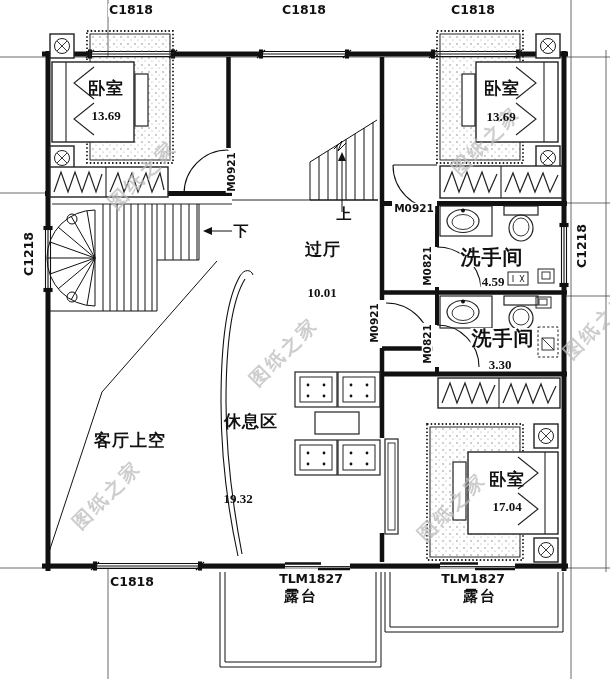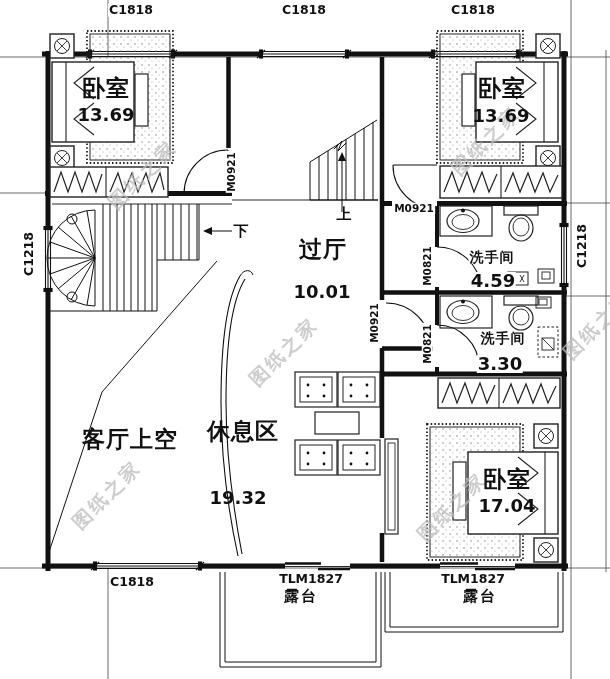--- a/index.html
+++ b/index.html
@@ -3,23 +3,23 @@
 <meta charset="utf-8">
 <style>
   html,body{margin:0;padding:0;background:#ffffff;}
   #plan{position:relative;width:610px;height:679px;background:#fff;overflow:hidden;
         font-family:"DejaVu Sans",sans-serif;color:#111;}
   #plan svg{position:absolute;left:0;top:0;}
   .lbl{position:absolute;transform:translate(-50%,-50%);white-space:nowrap;
        color:#111;font-weight:bold;line-height:1;}
   .v{transform:translate(-50%,-50%) rotate(-90deg);}
   .tag{background:#fff;padding:0 1px;}
-  .room{font-size:23px;letter-spacing:1px;}
-  .room-s{font-size:14px;letter-spacing:1px;}
-  .area{font-size:18px;}
+  .room{font-size:17px;letter-spacing:1px;}
+  .room-s{font-size:20px;letter-spacing:1px;}
+  .area{font-size:13px;font-family:Liberation Serif, serif;}
   .win{font-size:12.5px;}
   .door{font-size:10.5px;}
   .stairlbl{font-size:15px;}
   .terr{font-size:15px;letter-spacing:2px;}
   .wm{position:absolute;transform:translate(-50%,-50%) rotate(-45deg);
       font-size:19px;font-weight:bold;letter-spacing:3px;color:#bdbdbd;
       opacity:.75;white-space:nowrap;}
 </style>
 </head>
 <body>
@@ -308,21 +308,21 @@
 <div class="lbl area" style="left:322px;top:292px;">10.01</div>
 
 <div class="lbl room-s tag" style="left:492px;top:257px;">洗手间</div>
 <div class="lbl area tag" style="left:493px;top:281px;">4.59</div>
 
 <div class="lbl room-s tag" style="left:503px;top:338px;">洗手间</div>
 <div class="lbl area tag" style="left:500px;top:364px;">3.30</div>
 
 <div class="lbl room" style="left:130px;top:441px;font-family:Liberation Mono, monospace;">客厅上空</div>
 
-<div class="lbl room" style="left:243px;top:421px;margin-top:10px;">休息区</div>
+<div class="lbl room" style="left:251px;top:421px;">休息区</div>
 <div class="lbl area" style="left:238px;top:450px;margin-top:48px;">19.32</div>
 
 <div class="lbl room" style="left:507px;top:479px;">卧室</div>
 <div class="lbl area" style="left:507px;top:506px;">17.04</div>
 
 <div class="lbl terr" style="left:301px;top:596px;">露台</div>
 <div class="lbl terr" style="left:480px;top:596px;">露台</div>
 
 </div>
 

